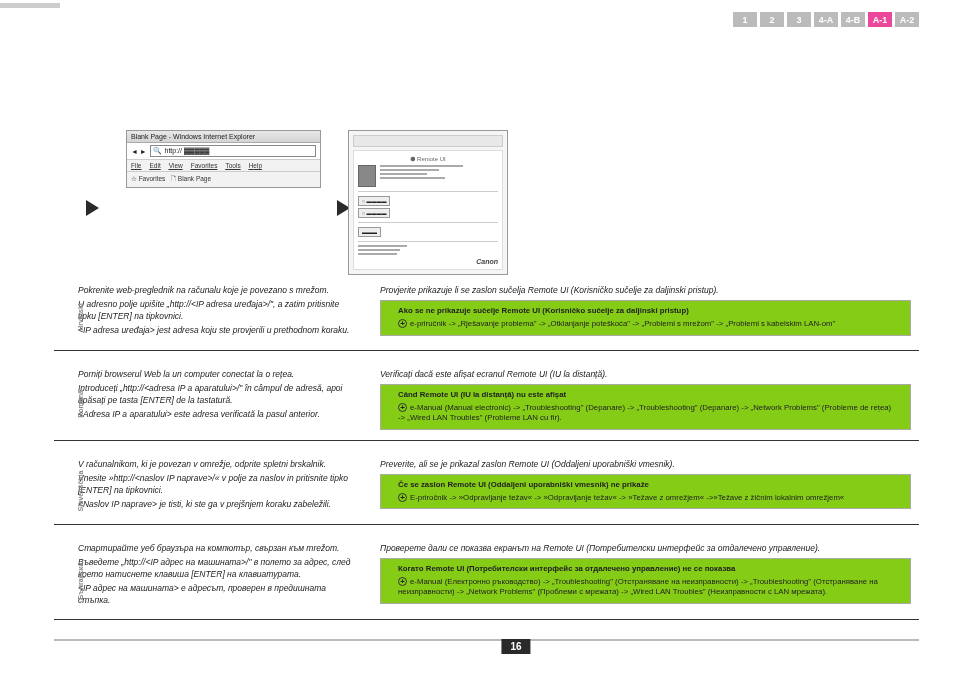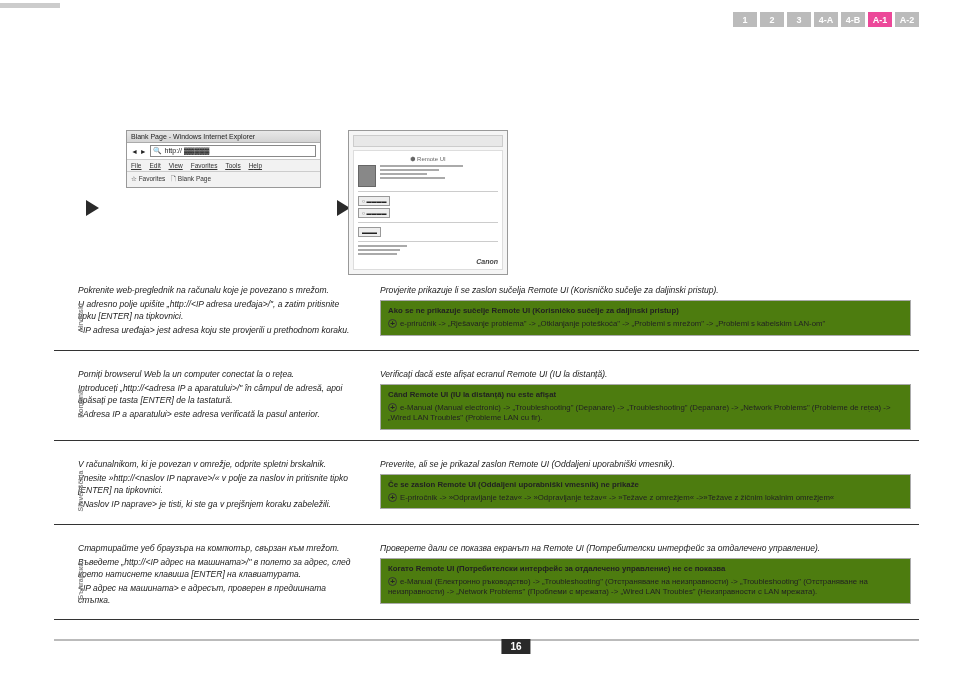--- a/index.html
+++ b/index.html
@@ -34,21 +34,21 @@
   .canon-logo { text-align:right; font-weight:bold; font-style:italic; font-size:7px; color:#444; margin-top:3px;}
 
   .content { position: absolute; top: 285px; left: 54px; right: 35px; }
   .lang-row { display: flex; border-bottom: 1px solid #333; padding-bottom: 10px; margin-bottom: 18px; position: relative; }
   .lang-row:last-child { border-bottom: 1px solid #333; }
   .lang-label { position: absolute; left: -4px; top: 50%; transform: translateY(-50%) rotate(-90deg); transform-origin: center; font-size: 7px; font-weight: bold; color: #888; white-space: nowrap; width: 60px; text-align: center; }
   .col { padding: 0 8px; }
   .col-left { width: 296px; margin-left: 16px; }
   .col-right { flex: 1; margin-left: 6px; }
   .para { margin-bottom: 3px; line-height: 1.35; font-style: italic; }
-  .info-box { border: 1px solid #aaa; background: #4d7c0f; padding: 5px 7px; margin-top: 4px; font-size: 7.8px; line-height: 1.35; }
+  .info-box { border: 1px solid #aaa; background: #84cc16; padding: 5px 17px; margin-top: 4px; font-size: 7.8px; line-height: 1.35; }
   .info-box .title { font-weight: bold; margin-bottom: 2px; }
   .info-box .plus { display:inline-flex; width:9px; height:9px; border:1px solid #333; border-radius:50%; align-items:center; justify-content:center; font-size:8px; font-weight:bold; margin-right:3px; line-height:1; }
   .pg-num { position: absolute; bottom: 22px; left: 50%; transform: translateX(-50%); background: #2a2a2a; color: #fff; font-weight: bold; padding: 2px 9px; font-size: 10px; margin-left: 39px; }
   .hr-bottom { position:absolute; bottom:35px; left:54px; right:35px; height:2px; background:#bbb;}
   .decoration-bar { position:absolute; top:3px; left:0; width:60px; height:5px; background:#ccc;}
 </style>
 </head>
 <body>
 
 <div class="decoration-bar"></div>

